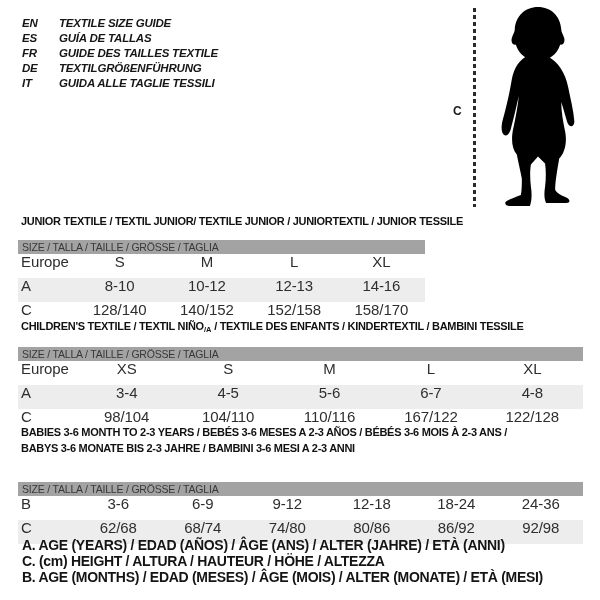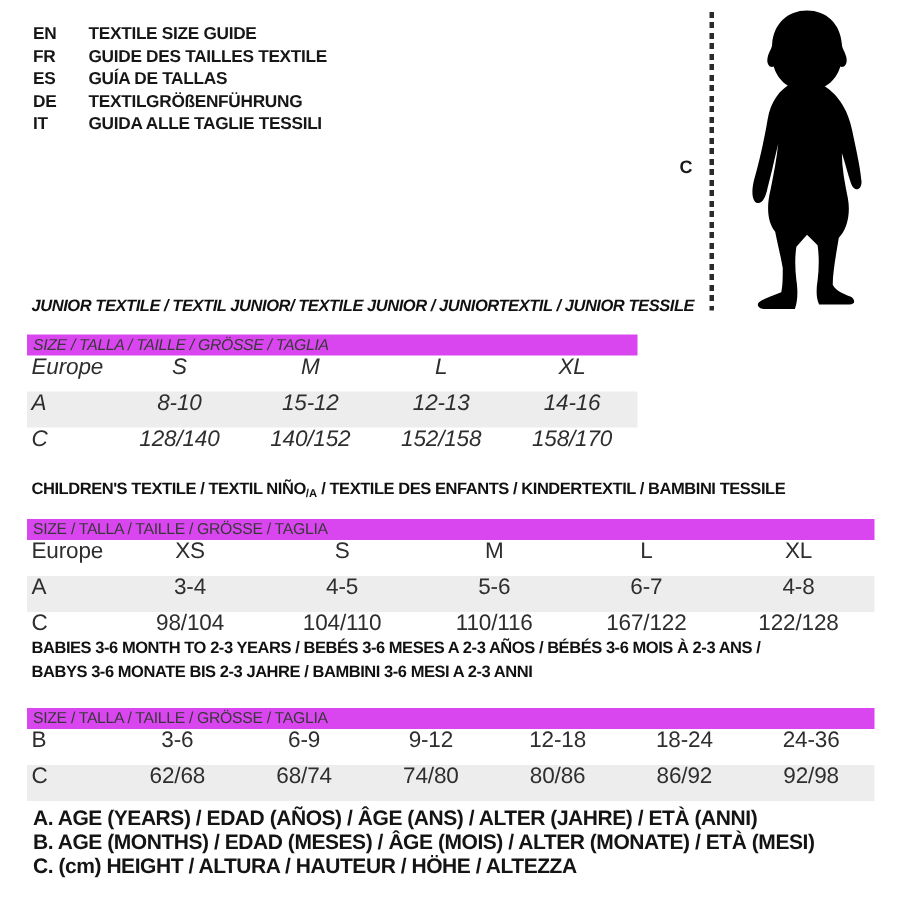--- a/index.html
+++ b/index.html
@@ -1,66 +1,66 @@
 <!DOCTYPE html>
 <html><head>
 <meta charset="utf-8">
 <style>
   html,body{margin:0;padding:0;}
   body{
     width:600px;height:600px;position:relative;background:#ffffff;
     font-family:"Liberation Sans", sans-serif;color:#1c1c1c;overflow:hidden;
   }
   
-  .lang-block{position:absolute;left:22px;top:16px;}
+  .lang-block{position:absolute;left:22px;top:16px;font-style:italic;}
   .lang-row{display:flex;height:15px;line-height:15px;
     font-size:11.5px;font-weight:bold;letter-spacing:-0.2px;color:#161616;}
   .lang-code{flex:0 0 37px;}
   .lang-label{white-space:nowrap;}
   
   .dash-line{position:absolute;left:473px;top:8px;width:3px;height:199px;
     background:repeating-linear-gradient(to bottom,#2b2b2b 0 4px,transparent 4px 7px);}
   .c-label{position:absolute;left:453px;top:104px;font-size:12px;font-weight:bold;color:#1a1a1a;}
   .baby-svg{position:absolute;left:482px;top:5px;}
   
   .size-table{position:absolute;left:18px;}
-  .t1{top:198px;width:407px;font-style:italic;}
+  .t1{top:215px;width:407px;}
   .t2{top:320px;width:565px;}
   .t3{top:424px;width:565px;}
   .table-title{font-size:11px;font-weight:bold;letter-spacing:-0.3px;color:#111;
     white-space:nowrap;margin:0 0 13px 3px;}
-  .t3 .table-title{line-height:16px;margin-bottom:16px;}
+  .t3 .table-title{line-height:16px;margin-bottom:26px;}
   .sub-script{font-size:7.5px;vertical-align:-2px;letter-spacing:0;}
-  .size-bar{background:#d946ef;height:14px;line-height:14px;
+  .size-bar{background:#a3a3a3;height:14px;line-height:14px;
     font-size:10.5px;color:#383838;padding-left:4px;letter-spacing:-0.2px;}
   .trow{display:flex;height:24px;line-height:16px;font-size:15px;
     color:#2e2e2e;letter-spacing:-0.1px;}
   .trow.alt{background:#ededed;}
   .tcell{flex:1;text-align:center;}
   .tcell.label{flex:0 0 55px;text-align:left;padding-left:3px;}
   
   .footnotes{position:absolute;left:22px;top:537px;}
   .footnote{height:16px;line-height:16px;font-size:14px;font-weight:bold;
     letter-spacing:-0.3px;color:#141414;white-space:nowrap;}
 </style>
 </head>
 <body>
 
 <div class="lang-block">
   <div class="lang-row">
     <span class="lang-code">EN</span>
     <span class="lang-label">TEXTILE SIZE GUIDE</span>
   </div>
   <div class="lang-row">
+    <span class="lang-code">ES</span>
+    <span class="lang-label">GUÍA DE TALLAS</span>
+  </div>
+  <div class="lang-row">
     <span class="lang-code">FR</span>
     <span class="lang-label">GUIDE DES TAILLES TEXTILE</span>
-  </div>
-  <div class="lang-row">
-    <span class="lang-code">ES</span>
-    <span class="lang-label">GUÍA DE TALLAS</span>
   </div>
   <div class="lang-row">
     <span class="lang-code">DE</span>
     <span class="lang-label">TEXTILGRÖßENFÜHRUNG</span>
   </div>
   <div class="lang-row">
     <span class="lang-code">IT</span>
     <span class="lang-label">GUIDA ALLE TAGLIE TESSILI</span>
   </div>
 </div>
@@ -114,21 +114,21 @@
       <div class="trow">
         <div class="tcell label">Europe</div>
         <div class="tcell">S</div>
         <div class="tcell">M</div>
         <div class="tcell">L</div>
         <div class="tcell">XL</div>
       </div>
       <div class="trow alt">
         <div class="tcell label">A</div>
         <div class="tcell">8-10</div>
-        <div class="tcell">15-12</div>
+        <div class="tcell">10-12</div>
         <div class="tcell">12-13</div>
         <div class="tcell">14-16</div>
       </div>
       <div class="trow">
         <div class="tcell label">C</div>
         <div class="tcell">128/140</div>
         <div class="tcell">140/152</div>
         <div class="tcell">152/158</div>
         <div class="tcell">158/170</div>
       </div>
@@ -189,15 +189,15 @@
         <div class="tcell">74/80</div>
         <div class="tcell">80/86</div>
         <div class="tcell">86/92</div>
         <div class="tcell">92/98</div>
       </div>
     </div>
 </div>
 
 <div class="footnotes">
   <div class="footnote">A. AGE (YEARS) / EDAD (AÑOS) / ÂGE (ANS) / ALTER (JAHRE) / ETÀ (ANNI)</div>
+  <div class="footnote">C. (cm) HEIGHT / ALTURA / HAUTEUR / HÖHE / ALTEZZA</div>
   <div class="footnote">B. AGE (MONTHS) / EDAD (MESES) / ÂGE (MOIS) / ALTER (MONATE) / ETÀ (MESI)</div>
-  <div class="footnote">C. (cm) HEIGHT / ALTURA / HAUTEUR / HÖHE / ALTEZZA</div>
 </div>
 
 </body></html>

